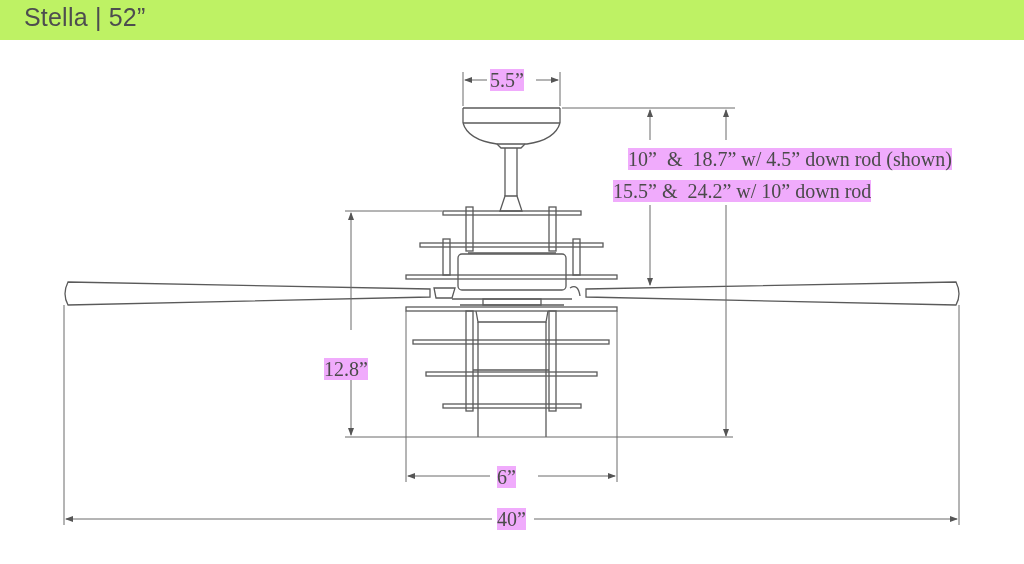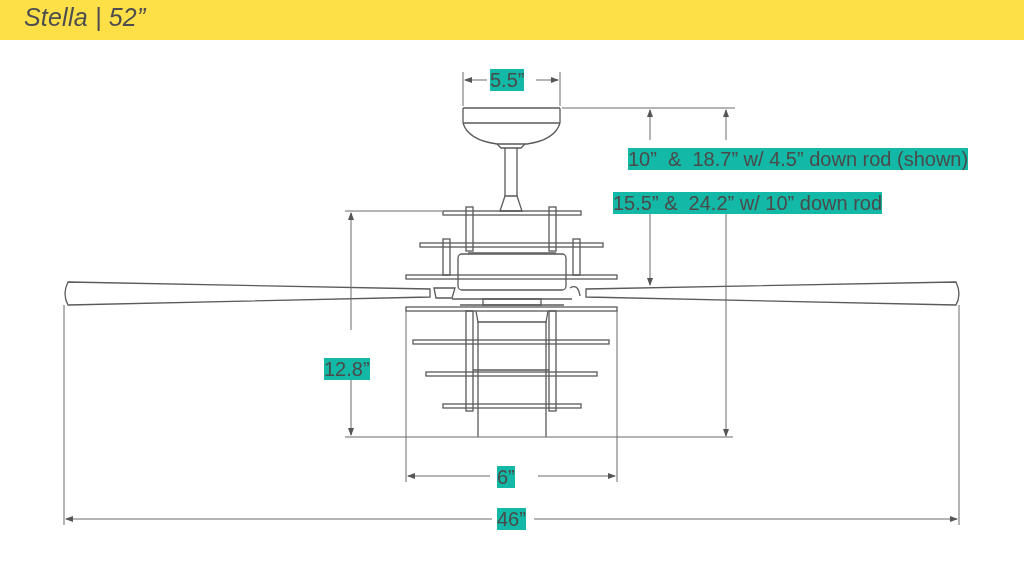--- a/index.html
+++ b/index.html
@@ -1,24 +1,24 @@
 <!DOCTYPE html>
 <html><head>
   <meta charset="utf-8">
   <style>
     html, body { margin: 0; padding: 0; background: #ffffff; }
     body { width: 1024px; height: 564px; position: relative; overflow: hidden;
            font-family: "Liberation Sans", "DejaVu Sans", sans-serif; color: #4a4a4a; }
     .header { position: absolute; left: 0; top: 0; width: 1024px; height: 40px;
-              background: #fde047; font-style: italic; }
+              background: #bef264; }
     .header-title { position: absolute; left: 24px; top: 3px; font-size: 25px;
                     color: #4d4d4f; letter-spacing: 0.2px; white-space: nowrap; }
     svg.drawing { position: absolute; left: 0; top: 0; }
     .lbl { position: absolute; font-size: 20px; color: #4a4a4a; white-space: nowrap;
-           background: #14b8a6; line-height: 22px; }
+           background: #f0abfc; line-height: 22px; font-family: Liberation Serif, serif; }
   </style>
 </head>
 <body>
 
 <div class="header">
   <span class="header-title">Stella | 52”</span>
 </div>
 
 <svg class="drawing" width="1024" height="564" viewBox="0 0 1024 564" xmlns="http://www.w3.org/2000/svg">
   <defs>
@@ -109,16 +109,16 @@
       <line x1="64" y1="305" x2="64" y2="525"></line>
       <line x1="959" y1="305" x2="959" y2="525"></line>
       <line x1="66" y1="519" x2="492" y2="519" marker-start="url(#arr)"></line>
       <line x1="534" y1="519" x2="957" y2="519" marker-end="url(#arr)"></line>
     </g>
   </g>
 </svg>
 
 <span class="lbl" style="left:490px; top:69px;">5.5”</span>
 <span class="lbl" style="left:628px; top:148px; white-space:pre;">10”  &amp;  18.7” w/ 4.5” down rod (shown)</span>
-<span class="lbl" style="left:613px; top:192px; white-space:pre;">15.5” &amp;  24.2” w/ 10” down rod</span>
+<span class="lbl" style="left:613px; top:180px; white-space:pre;">15.5” &amp;  24.2” w/ 10” down rod</span>
 <span class="lbl" style="left:324px; top:345px;margin-top:13px;">12.8”</span>
 <span class="lbl" style="left:497px; top:466px;">6”</span>
-<span class="lbl" style="left:497px; top:508px;">46”</span>
+<span class="lbl" style="left:497px; top:508px;">40”</span>
 
 </body></html>

